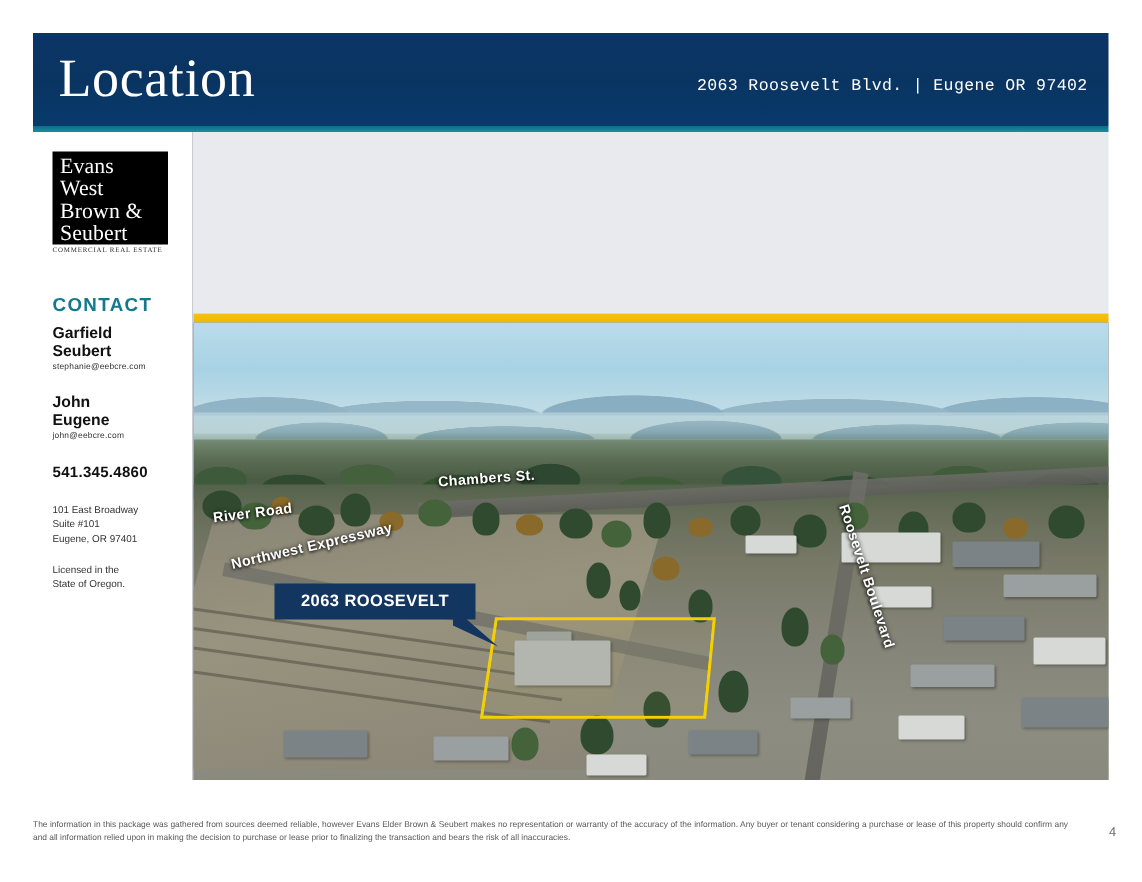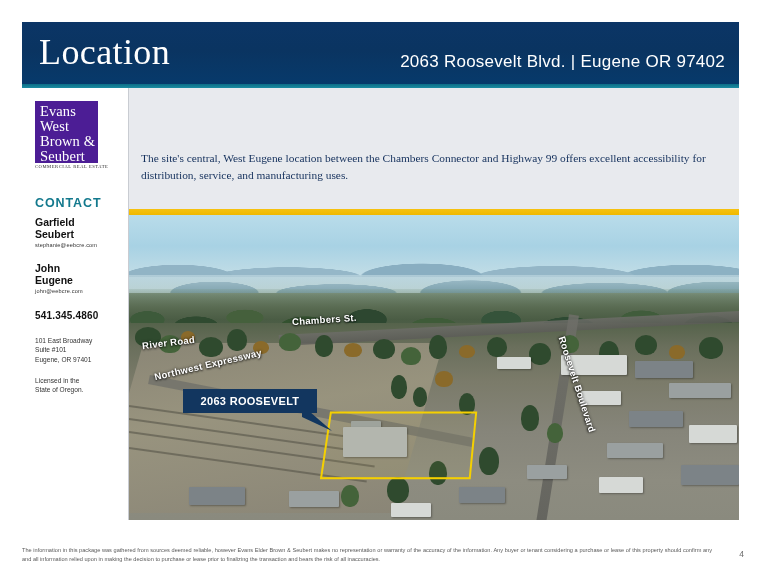--- a/index.html
+++ b/index.html
@@ -40,22 +40,22 @@
     font-size: 36px;
     letter-spacing: 0.4px;
     line-height: 52px;
     white-space: nowrap;
   }
   .header-address {
     position: absolute;
     right: 14px;
     top: 30px;
     color: #ffffff;
-    font-family: Liberation Sans, sans-serif;
-    font-size: 17px;
+    font-family: Liberation Mono, monospace;
+    font-size: 11px;
     font-weight: 500;
     letter-spacing: 0.25px;
     white-space: nowrap;
   }
   .header-rule {
     position: absolute;
     left: 22px;
     top: 84px;
     width: 717px;
     height: 4px;
@@ -68,23 +68,23 @@
     left: 22px;
     top: 88px;
     width: 106px;
     height: 432px;
     background: #ffffff;
   }
   .logo-box {
     position: absolute;
     left: 13px;
     top: 13px;
-    width: 63px;
+    width: 77px;
     height: 62px;
-    background: #4c1d95;
+    background: #000000;
   }
   .logo-text {
     color: #ffffff;
     font-family: "Liberation Serif", serif;
     font-size: 14.5px;
     line-height: 15px;
     padding: 3px 0 0 5px;
     letter-spacing: 0.1px;
   }
   .logo-tag {
@@ -443,21 +443,20 @@
     </div>
 
     <div class="licensed-block">
       <div>Licensed in the</div>
       <div>State of Oregon.</div>
     </div>
   </div>
   <div class="sidebar-divider"></div>
 
   <div class="intro-panel">
-    <div class="intro-p intro-p2">The site's central, West Eugene location between the Chambers Connector and Highway 99 offers excellent accessibility for distribution, service, and manufacturing uses.</div>
   </div>
 
   <div class="gold-stripe"></div>
 
   <div class="map">
     <div class="sky"></div>
     <div class="ridge ridge-far"></div>
     <div class="ridge ridge-mid"></div>
     <div class="haze"></div>
     <div class="treeline"></div>

